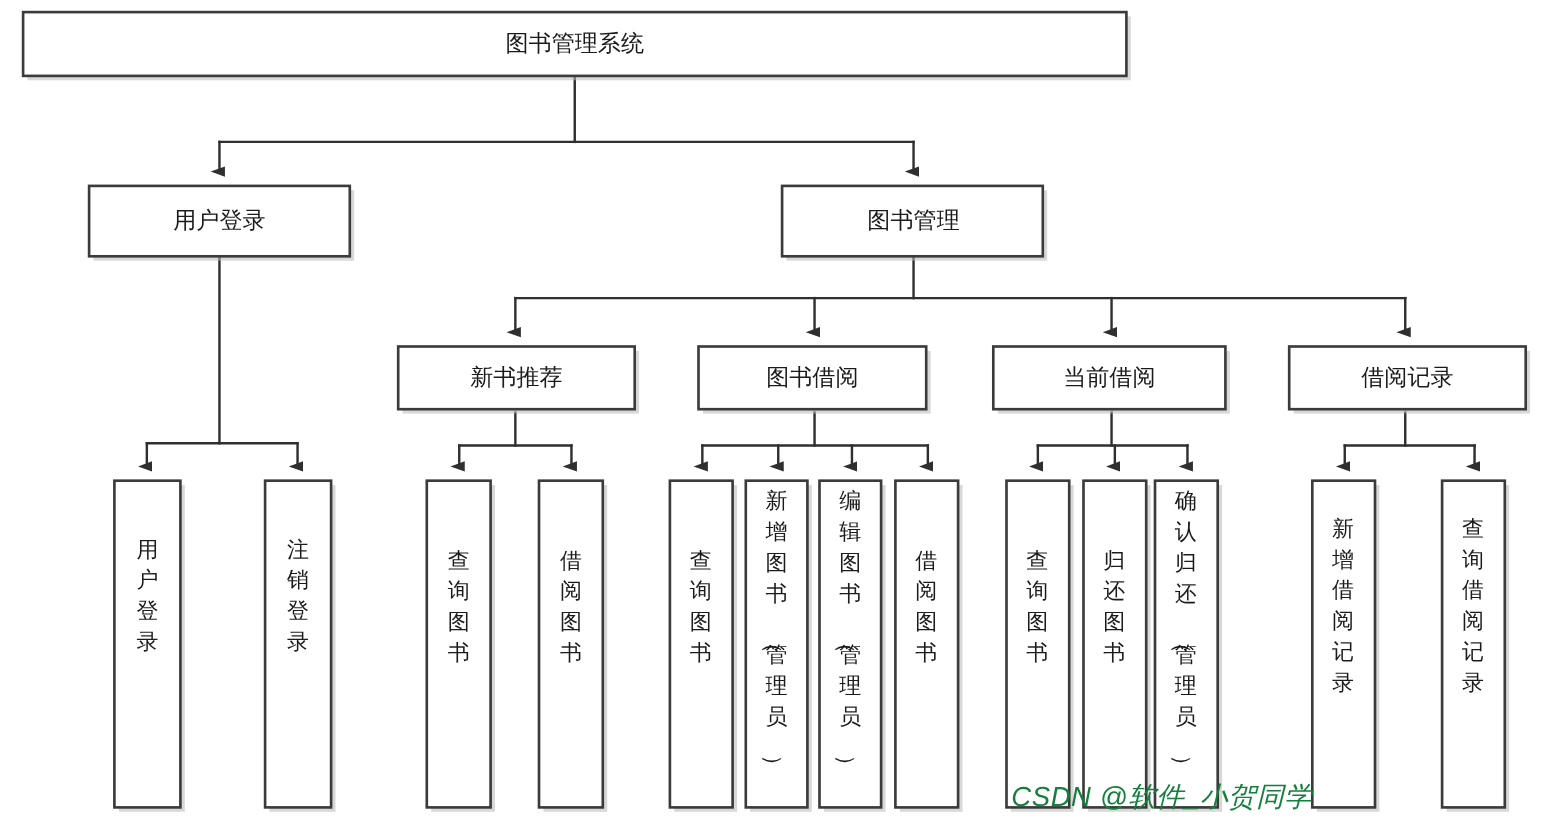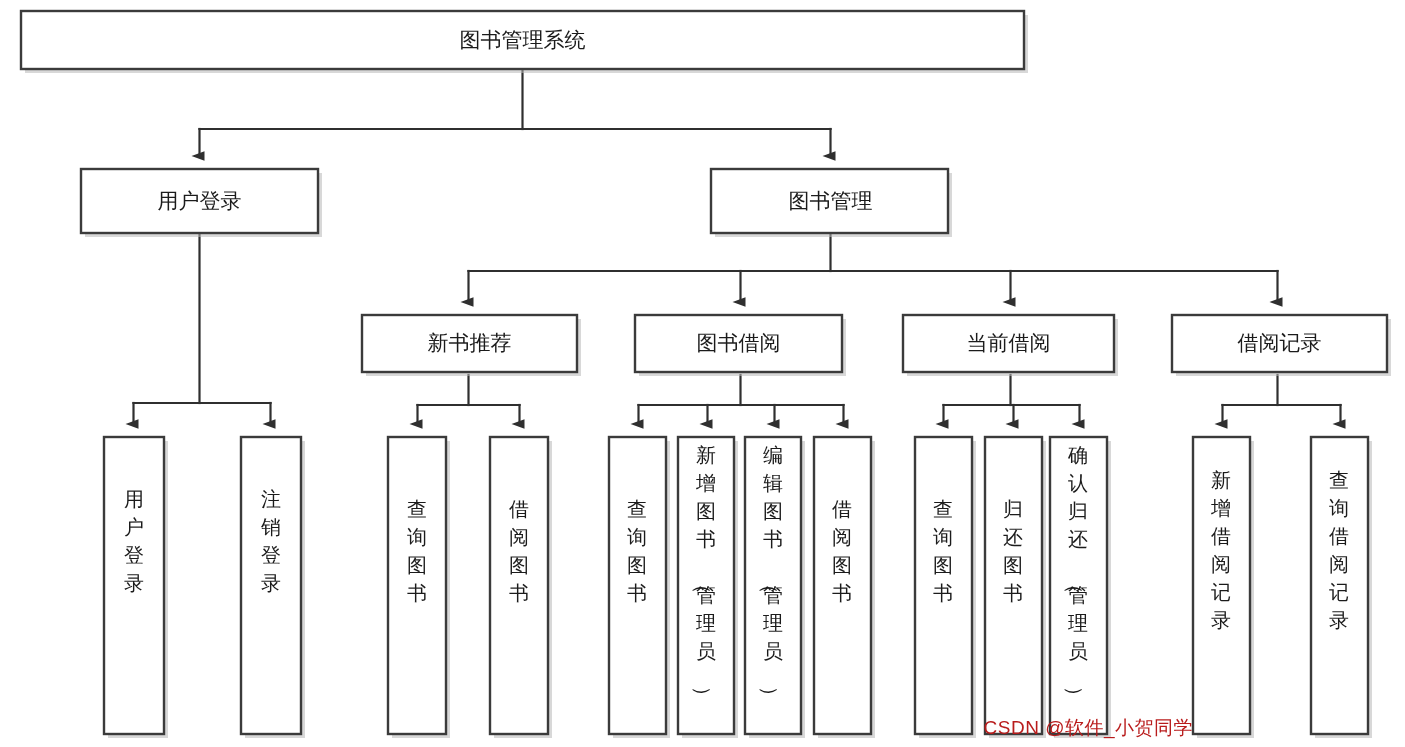--- a/index.html
+++ b/index.html
@@ -58,25 +58,26 @@
     font-family: "Liberation Sans", "DejaVu Sans", sans-serif;
     font-size: 20px;
     fill: #1b1b1b;
     text-anchor: middle;
   }
   .watermark {
     position: absolute;
     right: 8px;
     bottom: 6px;
     font-family: "Liberation Sans", "DejaVu Sans", sans-serif;
-    font-size: 19px;
-    color: #b91c1c;
+    font-size: 25px;
+    color: #15803d;
     letter-spacing: 0.5px;
     white-space: nowrap;
     user-select: none;
+    font-style: italic;
   }
 </style>
 </head>
 <body>
 
 <div id="diagram-root">
 
   <svg id="tree-svg" viewBox="0 0 1405 747" xmlns="http://www.w3.org/2000/svg">
 
     <defs>

